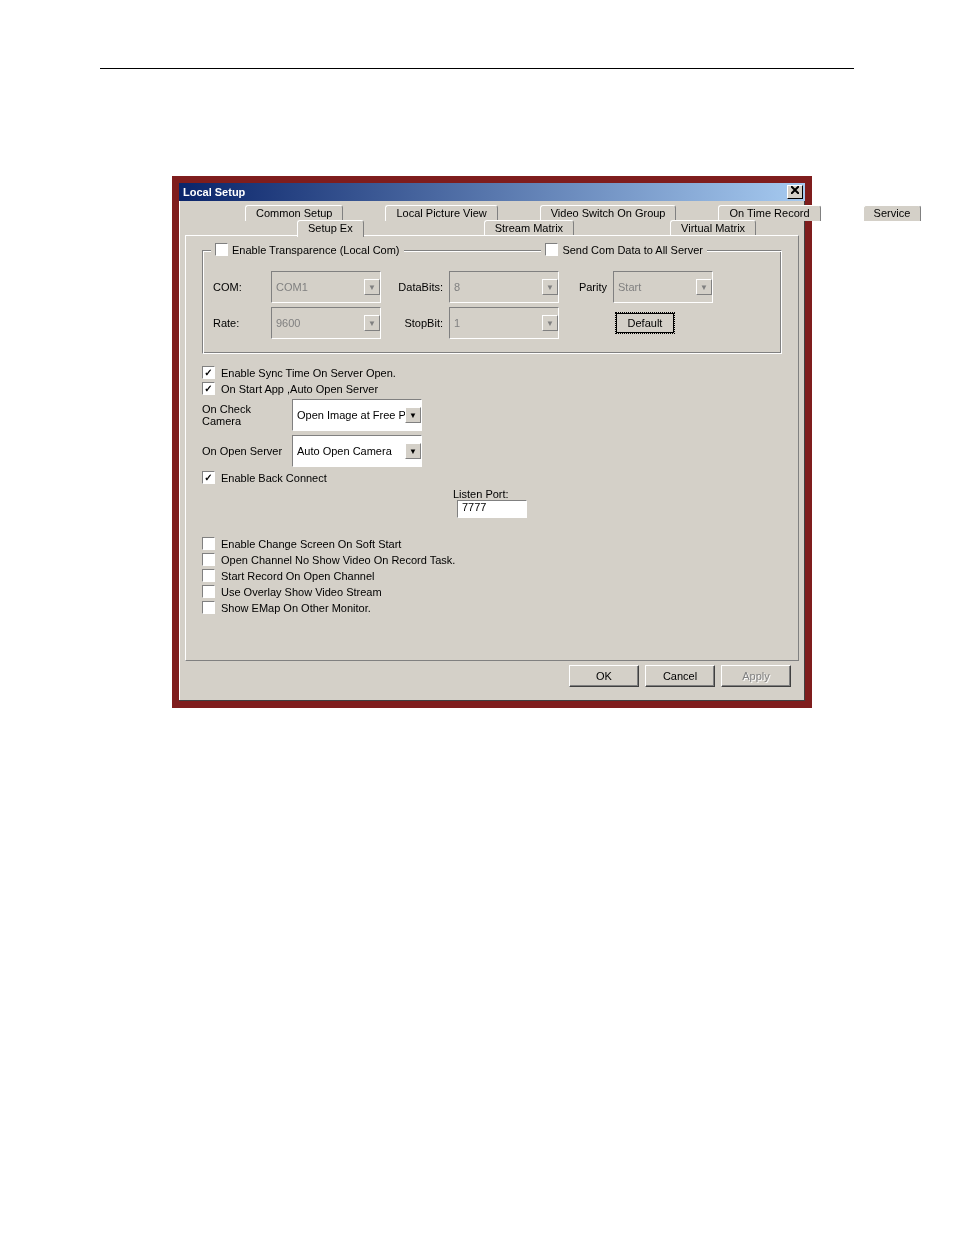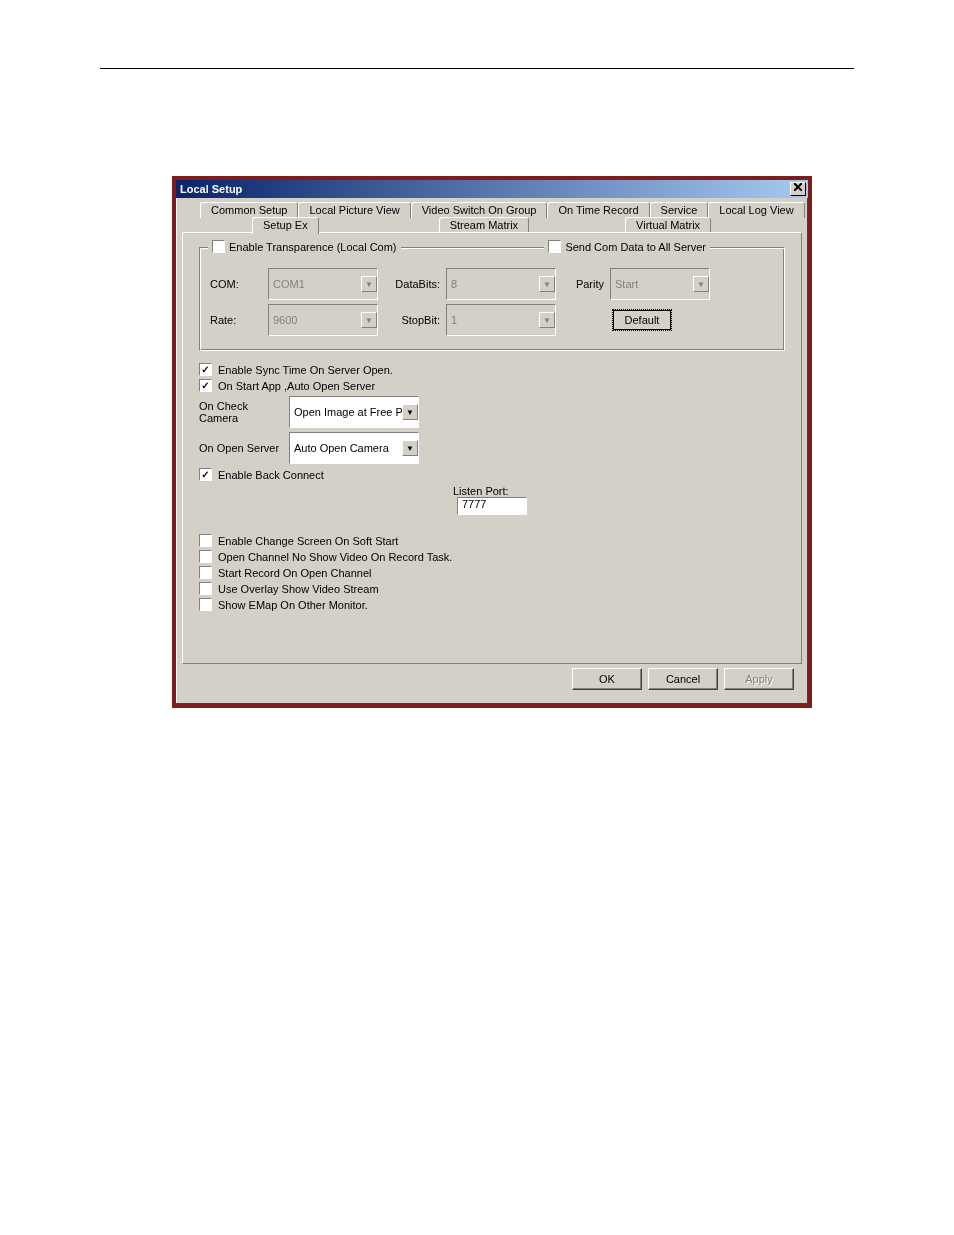--- a/index.html
+++ b/index.html
@@ -14,21 +14,21 @@
   .page-rule {
     position: absolute;
     left: 100px; right: 100px; top: 68px;
     height: 1px; background: #000;
   }
   .dialog {
     position: absolute;
     left: 172px; top: 176px;
     width: 640px; height: 532px;
     background: #d4d0c8;
-    border: 4px solid #7f1d1d;
+    border: 7px solid #7f1d1d;
     box-shadow: inset -1px -1px 0 #404040, inset 1px 1px 0 #ffffff;
   }
   .titlebar {
     height: 18px;
     background: linear-gradient(to right, #0a246a, #a6caf0);
     color: #fff;
     display: flex;
     align-items: center;
     padding: 0 2px 0 4px;
     font-weight: bold;
@@ -56,20 +56,21 @@
     background: #d4d0c8;
     border: 1px solid #fff;
     border-right-color: #808080;
     border-bottom: none;
     border-radius: 3px 3px 0 0;
     padding: 1px 10px 2px 10px;
     margin-right: 0;
     font-size: 11px;
     white-space: nowrap;
     cursor: pointer;
+    margin-left: 42px;
   }
   .tab.active { position: relative; z-index: 3; padding-bottom: 3px; }
   .tab-panel {
     position: absolute;
     left: 0; right: 0; top: 30px; bottom: 34px;
     border: 1px solid #fff;
     border-right-color: #808080; border-bottom-color: #808080;
     background: #d4d0c8;
     padding: 14px 16px;
   }

